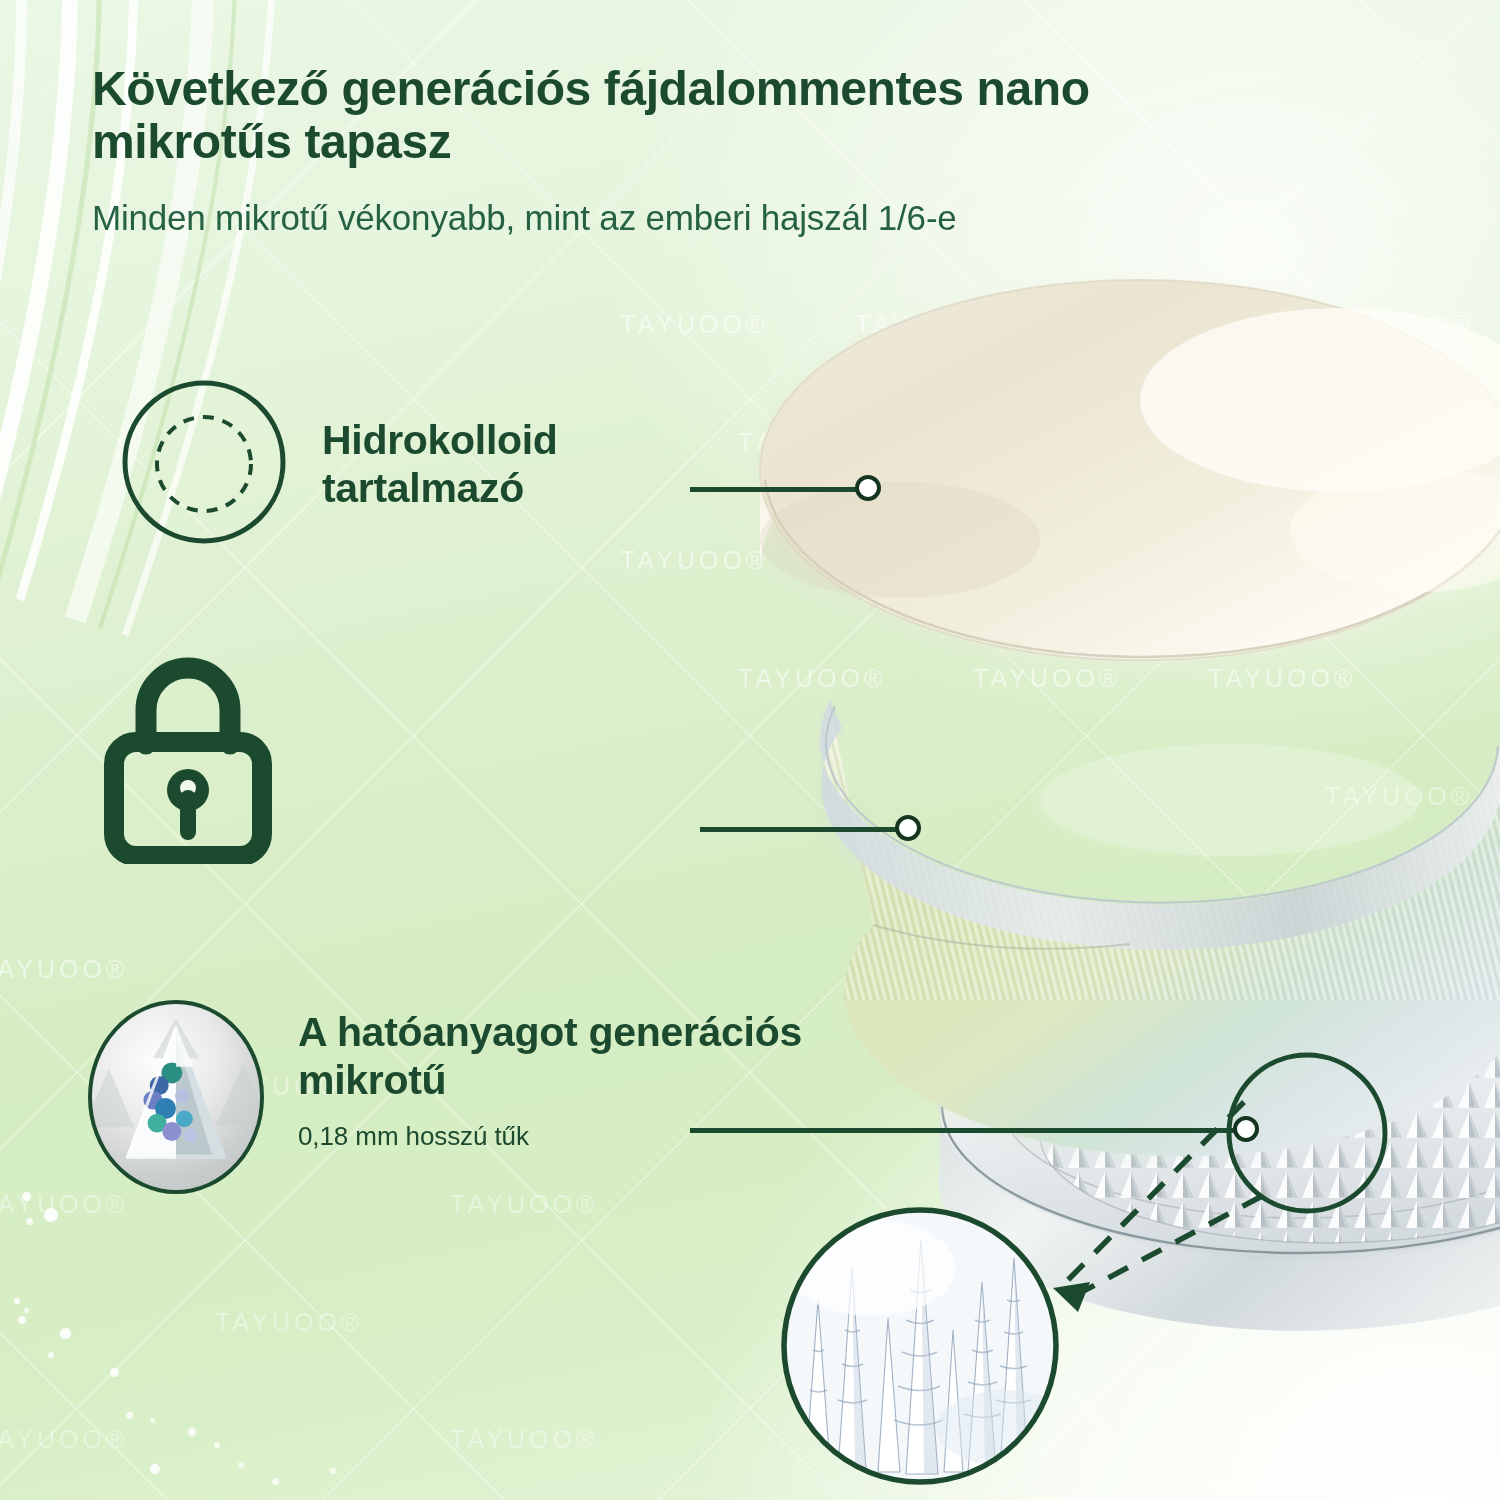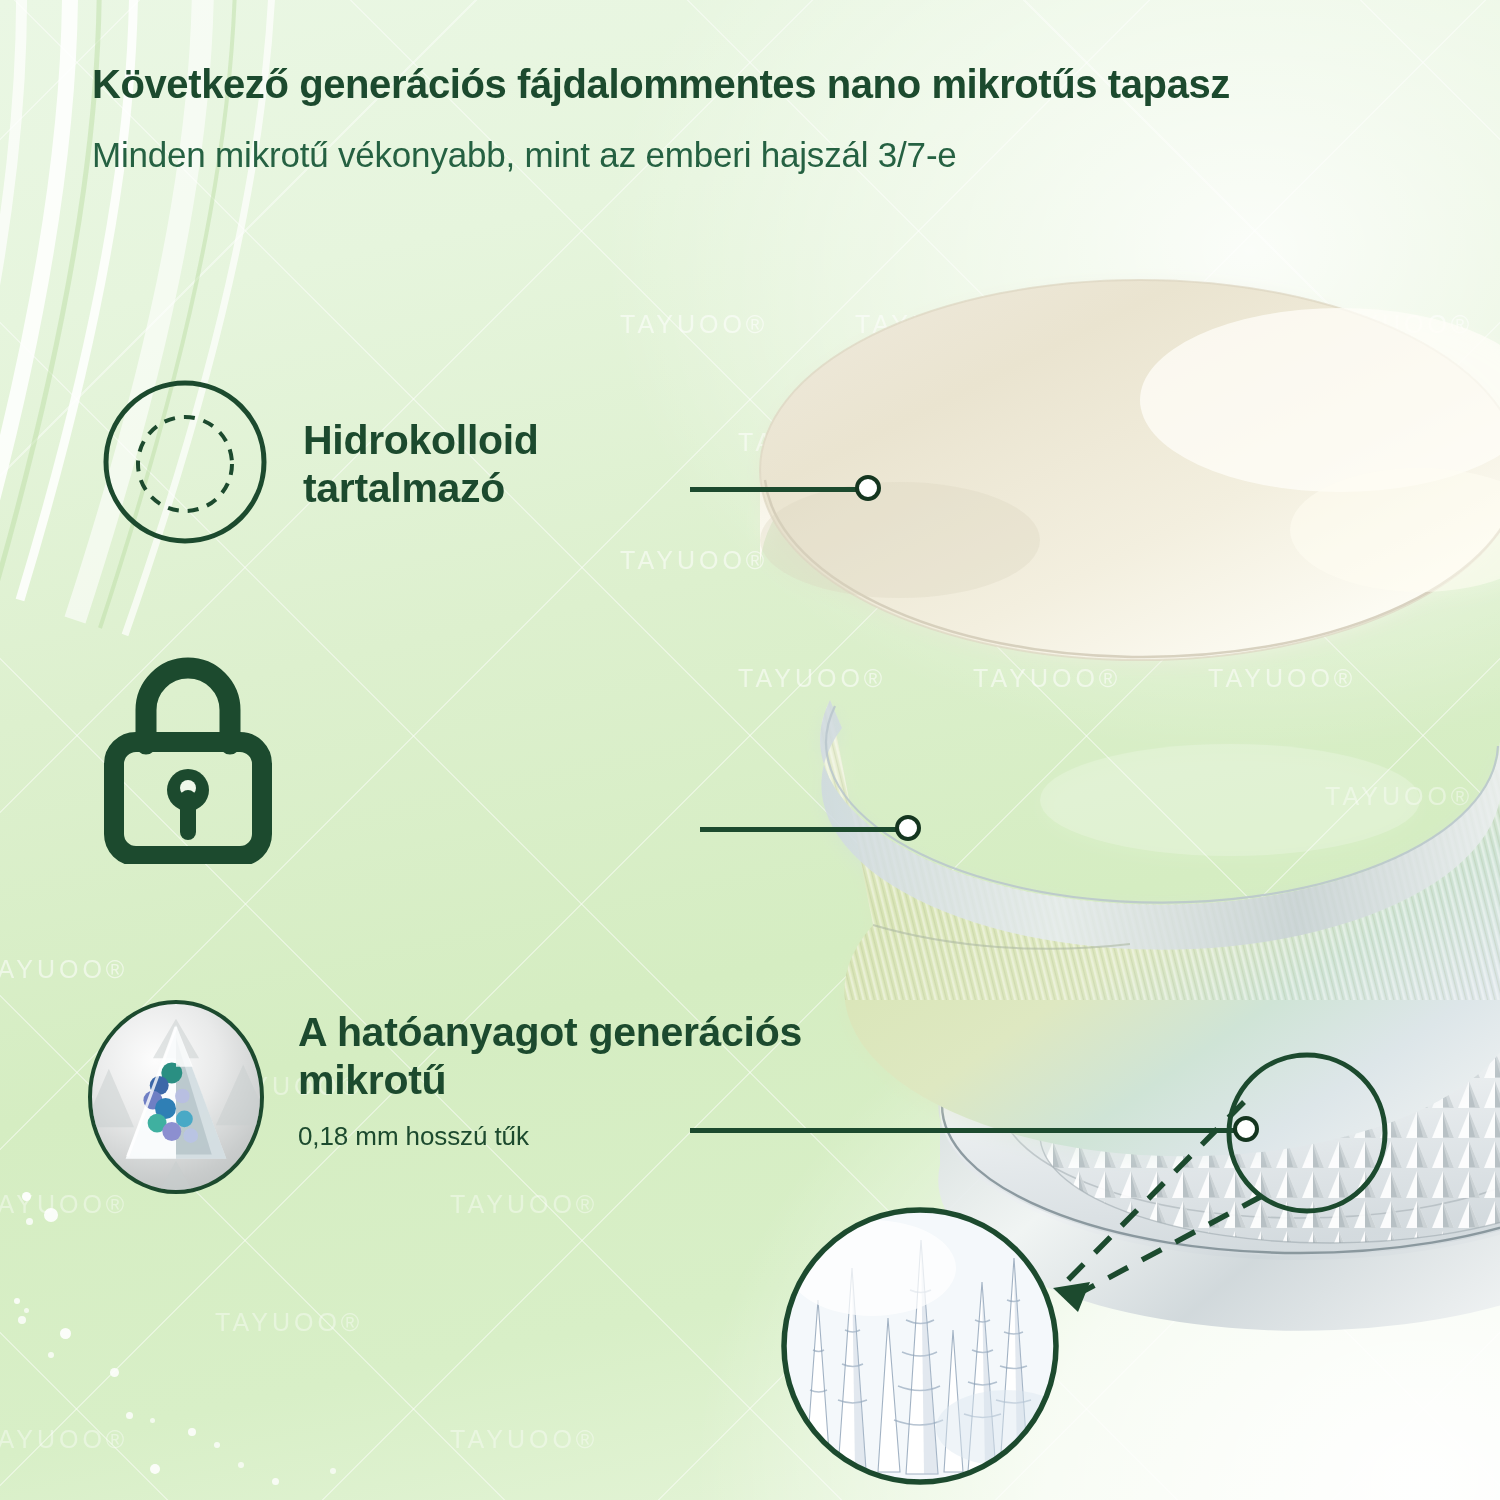--- a/index.html
+++ b/index.html
@@ -30,42 +30,42 @@
       repeating-linear-gradient(45deg, rgba(255,255,255,0) 0 118px, rgba(255,255,255,.42) 118px 119.5px, rgba(255,255,255,0) 119.5px 238px),
       repeating-linear-gradient(-45deg, rgba(255,255,255,0) 0 118px, rgba(255,255,255,.42) 118px 119.5px, rgba(255,255,255,0) 119.5px 238px);
   }
   .blades{position:absolute;left:-60px;top:-120px;width:520px;height:760px;pointer-events:none;}
   .sparkles{position:absolute;inset:0;pointer-events:none;}
   .spk{position:absolute;border-radius:50%;background:#ffffff;filter:blur(.4px);}
 
   
   .head{position:absolute;left:92px;top:62px;width:1180px;}
   .title{
-    color:#1c4a2e;font-weight:700;font-size:40px;line-height:1.11;
+    color:#1c4a2e;font-weight:700;font-size:48px;line-height:1.11;
     letter-spacing:-.4px;margin:0;
   }
   .subtitle{
     color:#256142;font-weight:400;font-size:35px;line-height:1.2;
     margin:28px 0 0 0;letter-spacing:-.2px;
   }
 
   
   .feature{position:absolute;display:flex;align-items:center;}
   .feat-icon{flex:0 0 auto;}
   .feat-text{margin-left:34px;}
   .feat-title{
     color:#1c4a2e;font-weight:700;font-size:41px;line-height:1.18;
     letter-spacing:-.3px;white-space:nowrap;
   }
   .feat-sub{
     color:#1c4a2e;font-weight:400;font-size:26px;margin-top:16px;
     letter-spacing:-.1px;white-space:nowrap;
   }
 
-  #f1{left:101px;top:378px;}
+  #f1{left:120px;top:378px;}
   #f2{left:100px;top:648px;}
   #f3{left:88px;top:1000px;align-items:flex-start;}
   #f3 .feat-text{margin-top:8px;}
 
   
   .moly{
     position:relative;width:168px;height:186px;border-radius:50%;
     border:4px solid #1c4a2e;overflow:hidden;
     background:radial-gradient(circle at 38% 30%,#fdfdfd 0%,#e9eaea 38%,#c9cccc 72%,#b6bbba 100%);
   }
@@ -331,21 +331,21 @@
         </g>
         <ellipse cx="872" cy="1268" rx="84" ry="48" fill="#ffffff" opacity=".72"></ellipse>
         <ellipse cx="1006" cy="1428" rx="70" ry="38" fill="#dbe6ef" opacity=".45"></ellipse>
       </g>
       <circle cx="920" cy="1346" r="136" fill="none" stroke="#1c4a2e" stroke-width="5.5"></circle>
     </g>
   </svg>
 
   <div class="head">
     <h1 class="title">Következő generációs fájdalommentes nano mikrotűs tapasz</h1>
-    <p class="subtitle">Minden mikrotű vékonyabb, mint az emberi hajszál 3/7-e</p>
+    <p class="subtitle">Minden mikrotű vékonyabb, mint az emberi hajszál 1/6-e</p>
   </div>
 
   <div class="feature" id="f1">
     <div class="feat-icon">
       <svg width="168" height="168" viewBox="0 0 168 168">
         <circle cx="84" cy="84" r="79" fill="none" stroke="#1c4a2e" stroke-width="5"></circle>
         <circle cx="84" cy="86" r="47" fill="none" stroke="#1c4a2e" stroke-width="4" stroke-dasharray="11 9"></circle>
       </svg>
     </div>
     <div class="feat-text">

